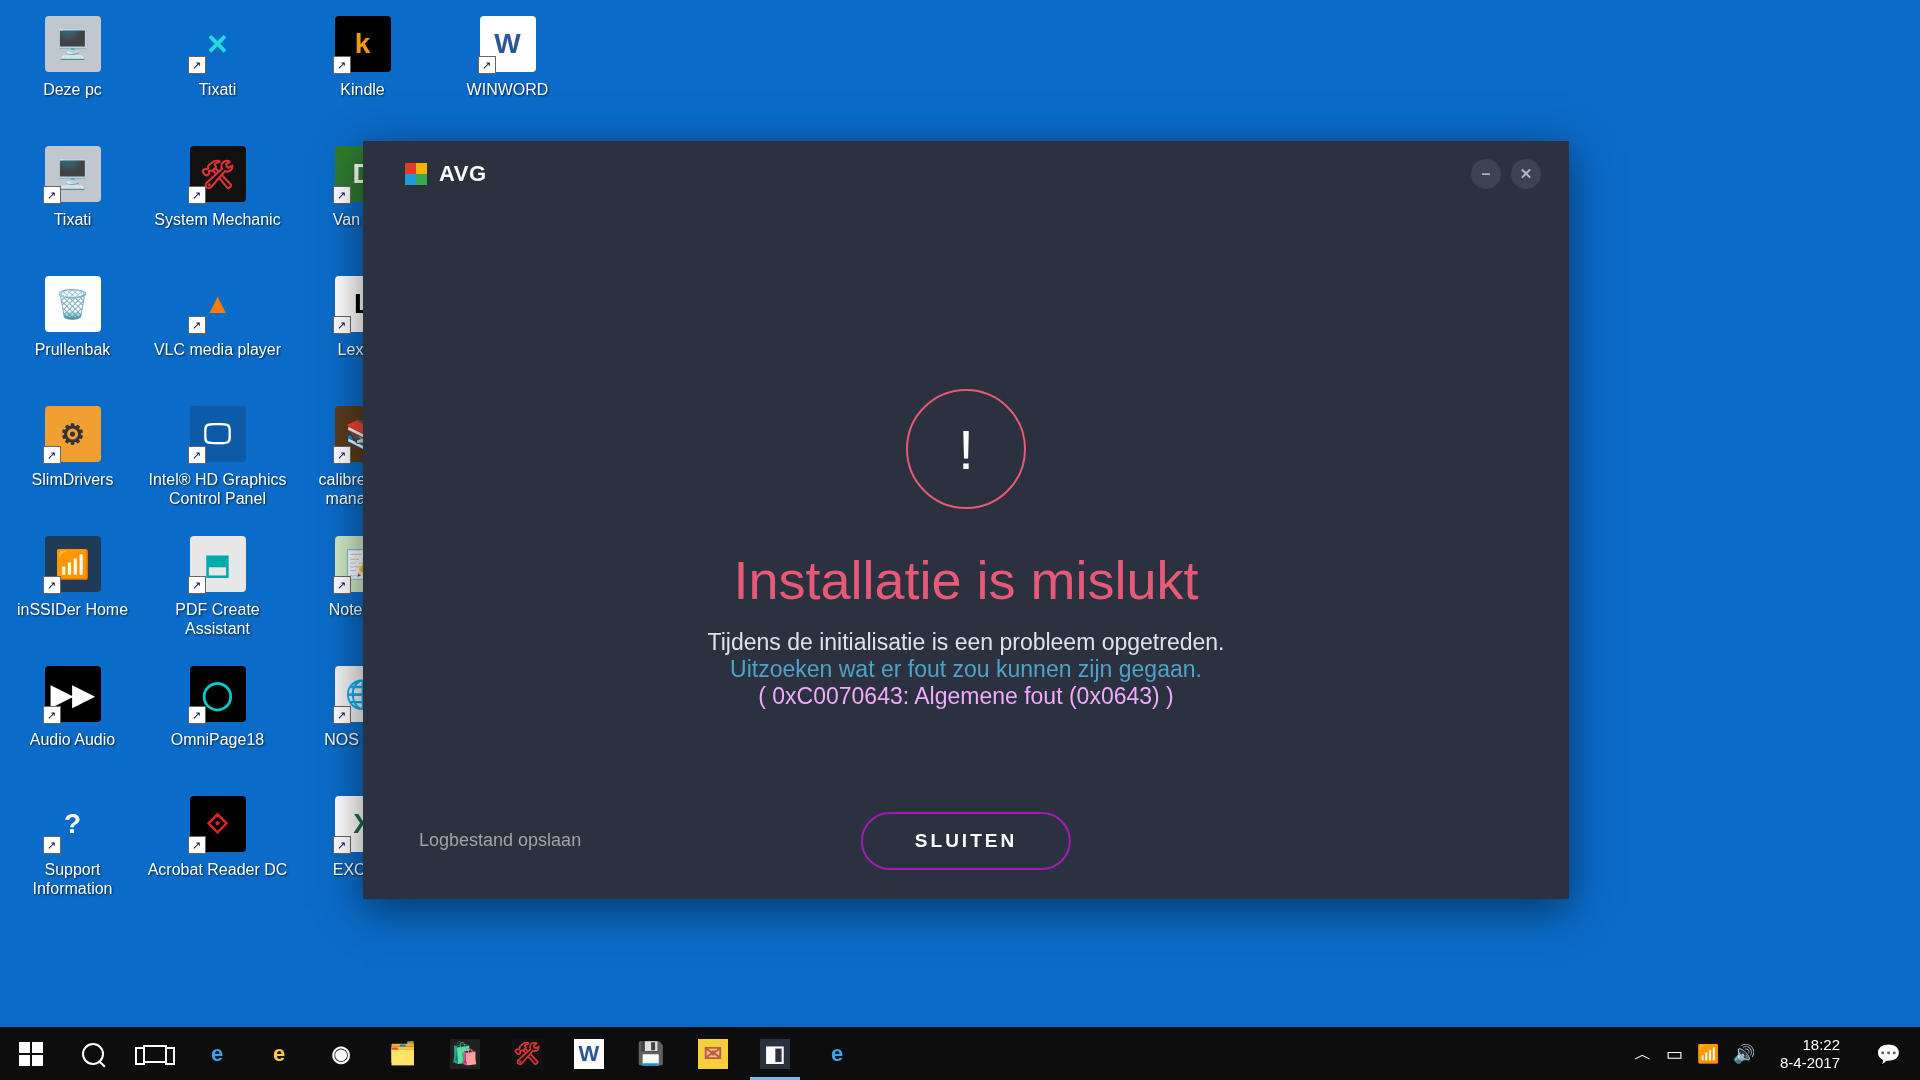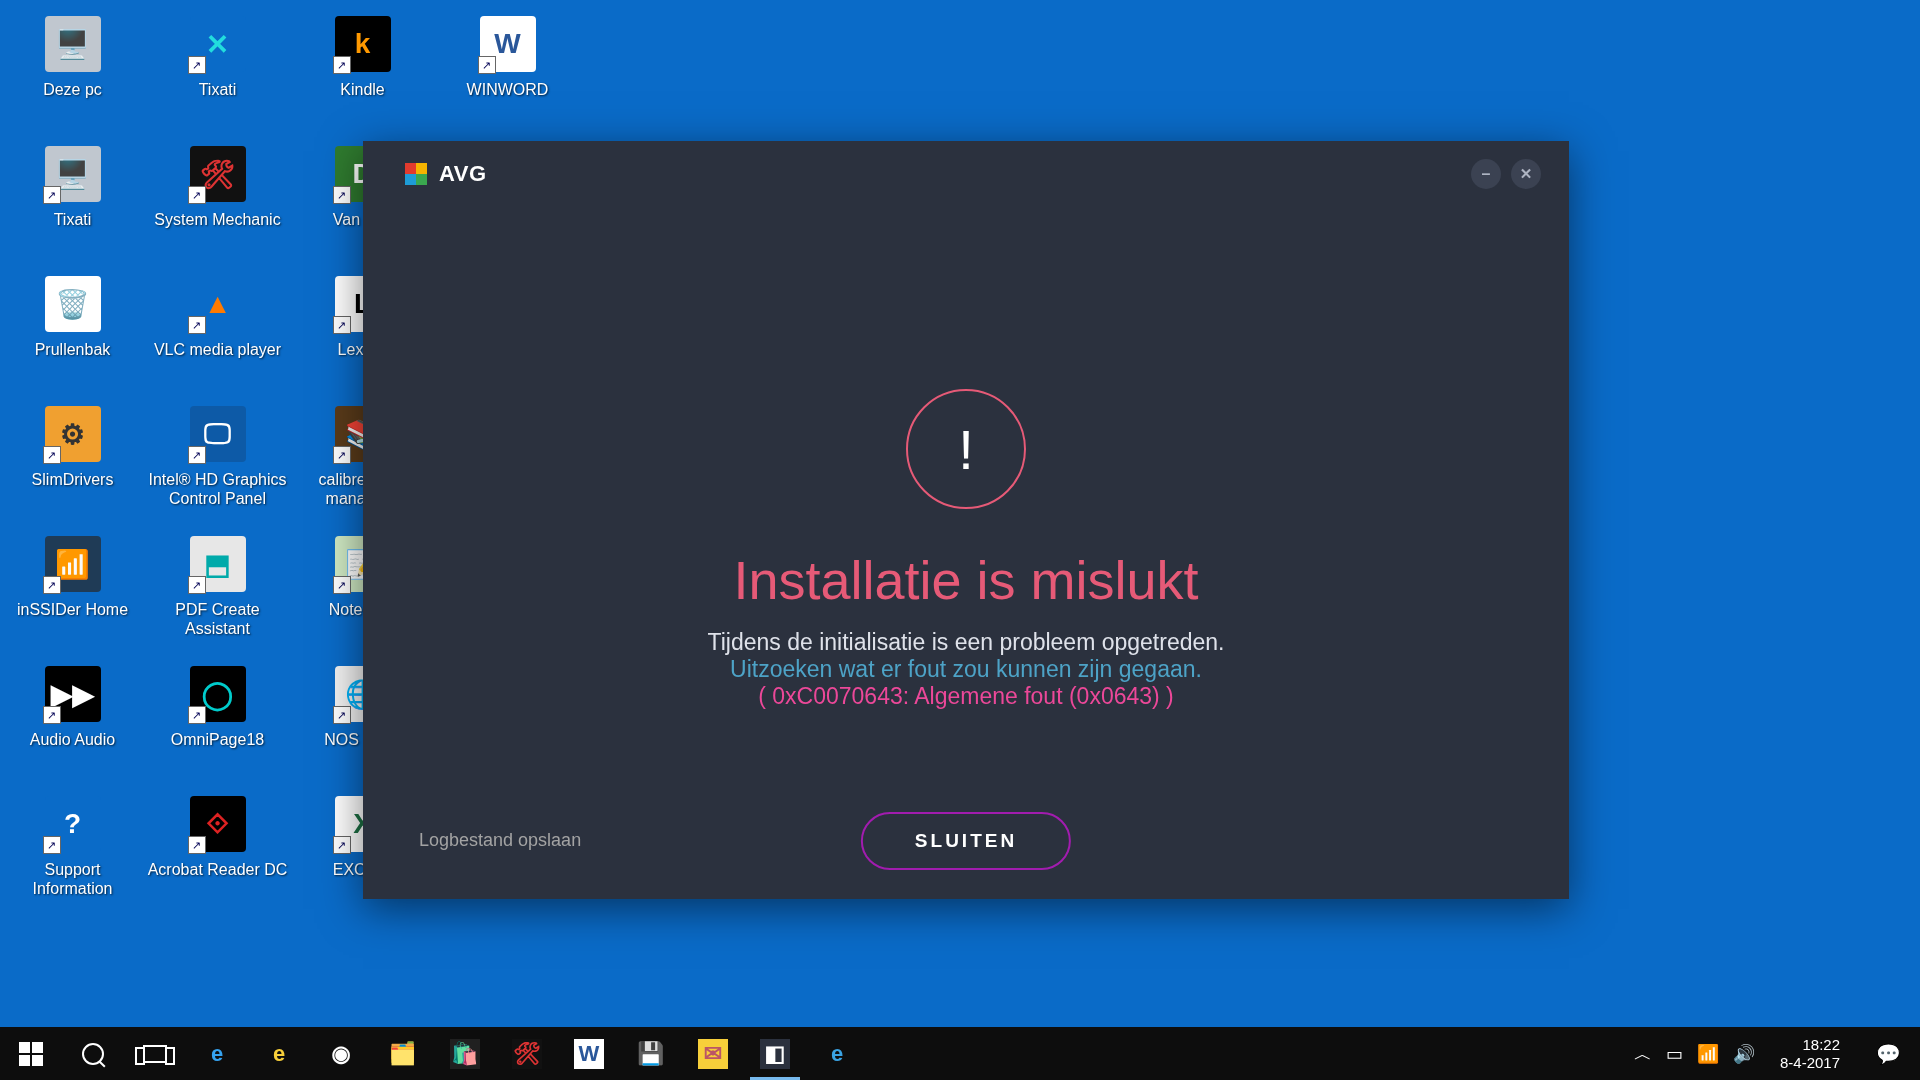--- a/index.html
+++ b/index.html
@@ -29,21 +29,21 @@
   .avg-logo .text { color:#fff; font-weight:700; font-size:22px; letter-spacing:.5px; }
   .win-ctrls { display:flex; gap:10px; }
   .wcbtn { width:30px; height:30px; border-radius:50%; background:#3b4252; color:#aeb4c2; display:flex; align-items:center; justify-content:center; font-size:16px; font-weight:bold; cursor:pointer; }
   .wcbtn.close { font-size:15px; }
 
   .dialog-body { display:flex; flex-direction:column; align-items:center; padding-top:200px; }
   .alert-circle { width:120px; height:120px; border:2px solid #e65a77; border-radius:50%; display:flex; align-items:center; justify-content:center; color:#fff; font-size:56px; font-weight:300; margin-bottom:40px; }
   .err-title { color:#e65a77; font-size:54px; font-weight:400; margin-bottom:18px; }
   .err-line { font-size:23px; text-align:center; }
   .err-link { color:#4da3c7; cursor:pointer; }
-  .err-code { color:#ec4899; }
+  .err-code { color:#f0abfc; }
 
   .dialog-footer { position:absolute; bottom:48px; left:0; width:100%; display:flex; align-items:center; }
   .log-link { margin-left:56px; color:#a3a3a3; font-size:18px; cursor:pointer; }
   .close-btn { position:absolute; left:50%; transform:translateX(-50%); padding:16px 52px; border:2px solid #a21caf; border-radius:32px; color:#fff; font-size:19px; letter-spacing:3px; font-weight:600; cursor:pointer; background:transparent; }
 
   
   .taskbar { position:absolute; left:0; bottom:0; width:100%; height:53px; background:#0d0d0d; display:flex; align-items:center; color:#fff; }
   .tb-left { display:flex; align-items:center; height:100%; }
   .tb-btn { width:62px; height:100%; display:flex; align-items:center; justify-content:center; cursor:pointer; }
   .tb-icon { width:30px; height:30px; display:flex; align-items:center; justify-content:center; font-size:20px; }

